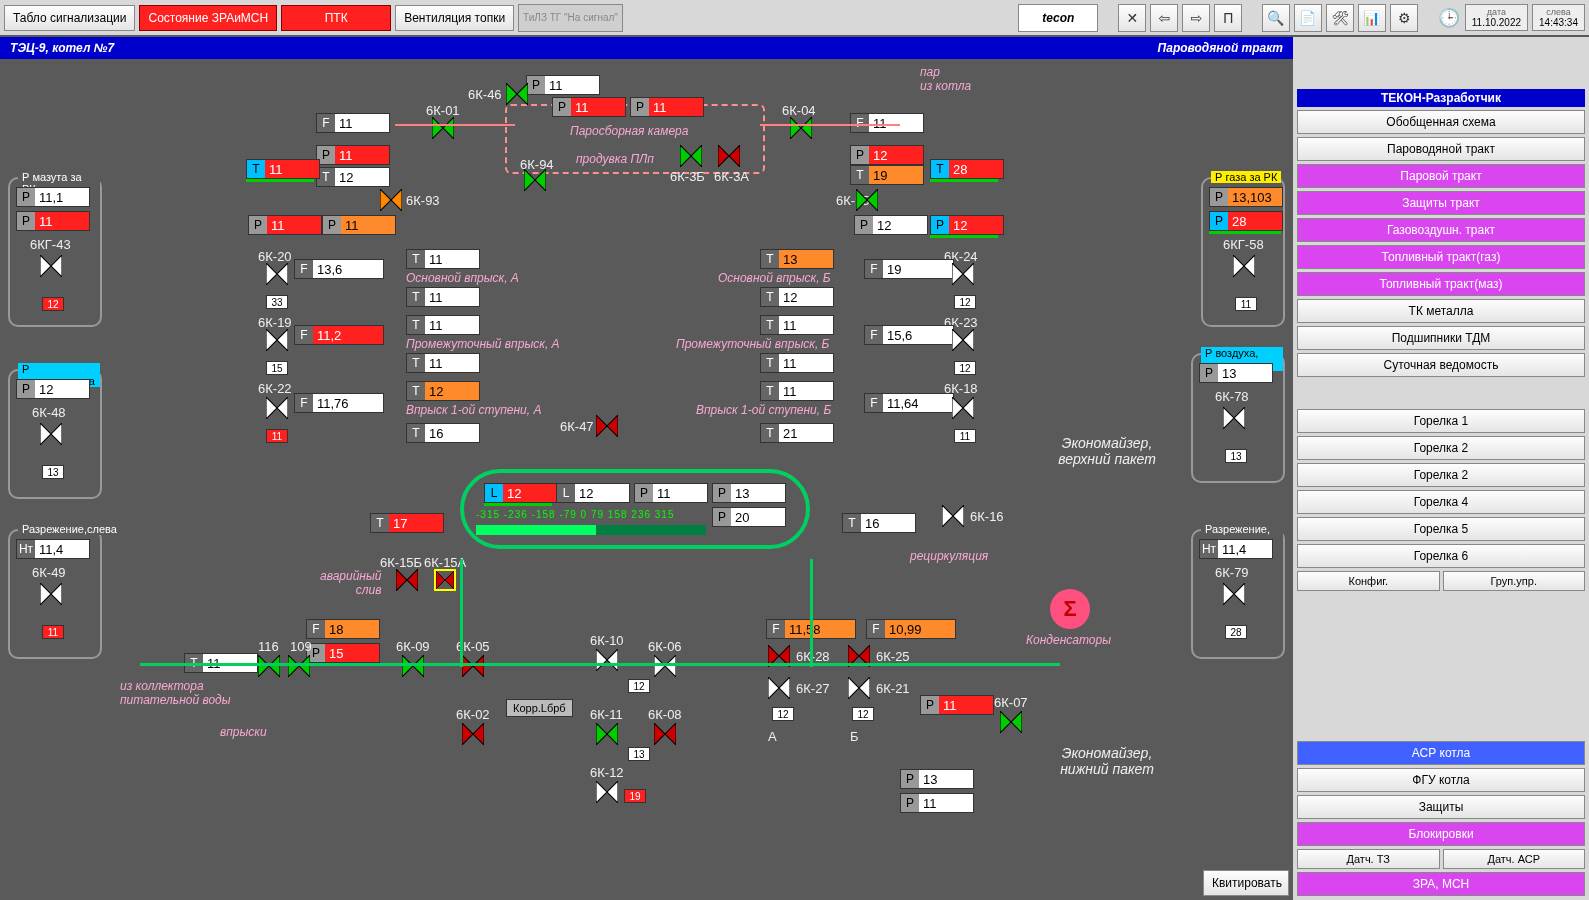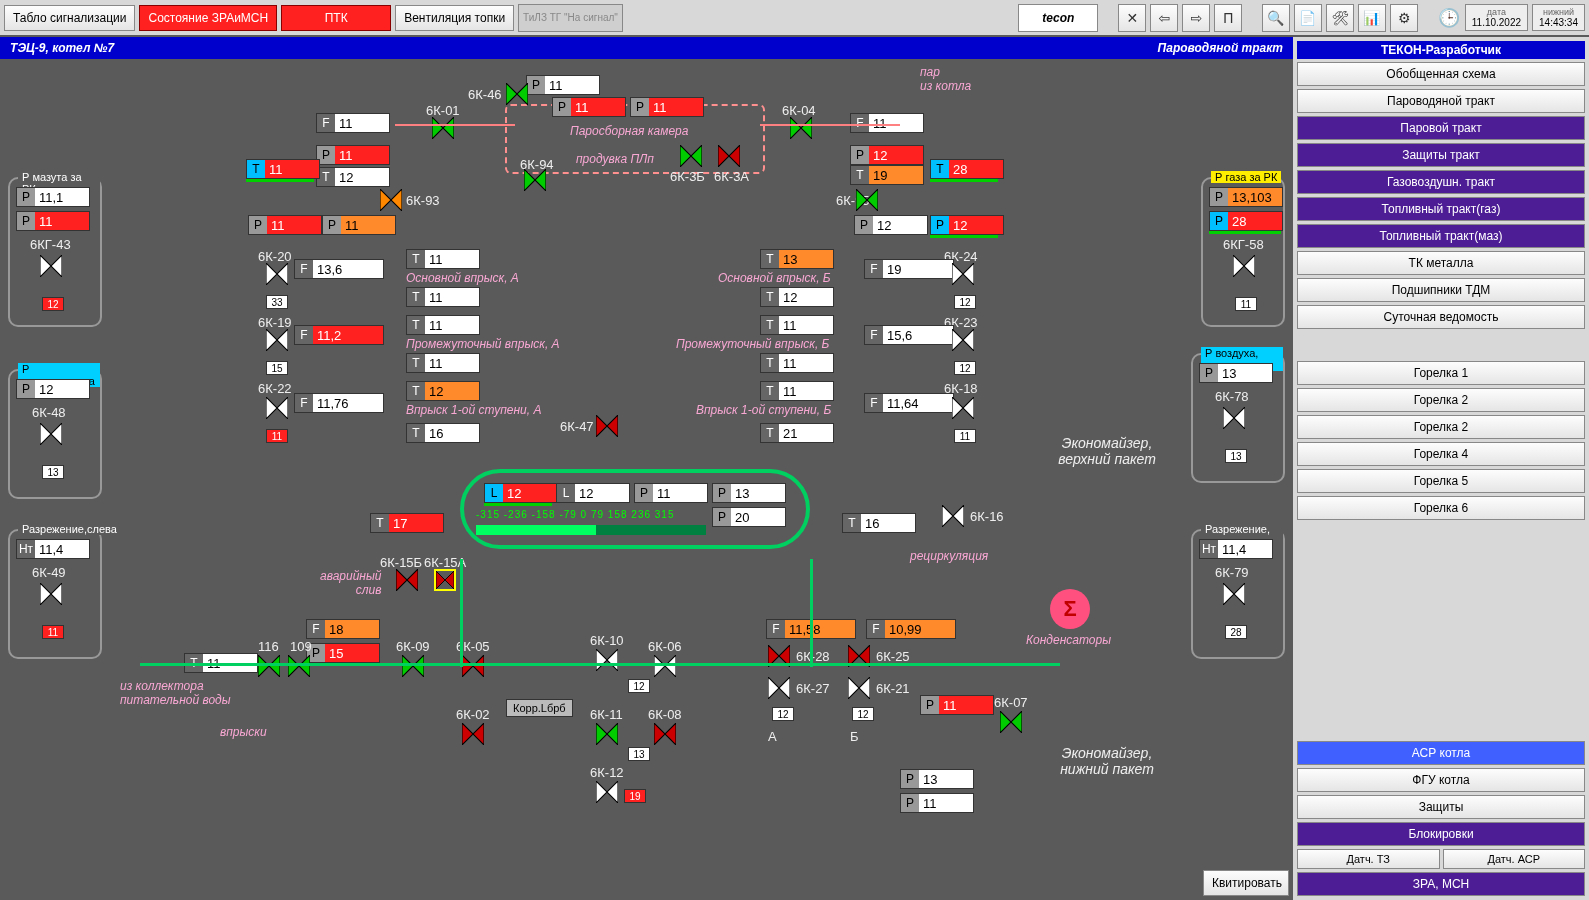--- a/index.html
+++ b/index.html
@@ -14,23 +14,23 @@
   .iconbtn { width: 28px; height: 28px; background: linear-gradient(#fdfdfd,#e5e5e5); border: 1px solid #888; cursor:pointer; display:inline-flex; align-items:center; justify-content:center; font-size:14px; color:#333;}
   .logo { width: 80px; height: 28px; background:#fff; border:1px solid #888; color:#000; font-weight:bold; font-style:italic; display:flex; align-items:center; justify-content:center; }
   .clockbox { background:#eee; border:1px solid #888; padding:2px 6px; font-size:10px; color:#000; text-align:center; }
 
   
   .titlebar { position:absolute; top:37px; left:0; right:296px; height:22px; background:#0000cc; color:#fff; font-style:italic; font-weight:bold; display:flex; align-items:center; padding:0 10px; }
   .titlebar .right { margin-left:auto; }
 
   
   .sidebar { position:absolute; top:37px; right:0; bottom:0; width:296px; background:#d8d8d8; padding:4px; display:flex; flex-direction:column; gap:3px; }
-  .sidebar .hdr { background:#0000cc; color:#fff; text-align:center; font-size:12px; padding:2px; font-weight:bold; }
+  .sidebar .hdr { background:#0000cc; color:#fff; text-align:center; font-size:12px; padding:2px; font-weight:bold;margin-top:48px; }
   .sidebtn { background:linear-gradient(#fdfdfd,#e5e5e5); border:1px solid #888; color:#000; font-size:12px; padding:4px; cursor:pointer; text-align:center; }
-  .sidebtn.red { background:#4c1d95; color:#fff; }
+  .sidebtn.red { background:#d946ef; color:#fff; }
   .sidebar .gap { height: 26px; }
   .sidebar .row2 { display:flex; gap:3px; }
   .sidebar .row2 .sidebtn { flex:1; font-size:11px; padding:3px 2px; }
   .sidebar .bottom { margin-top:auto; display:flex; flex-direction:column; gap:3px; }
   .sidebtn.blue { background:#4060ff; color:#fff; }
 
   
   .canvas { position:absolute; top:59px; left:0; right:296px; bottom:0; }
 
   
@@ -104,21 +104,21 @@
   <button class="iconbtn">🛠</button>
   <button class="iconbtn">📊</button>
   <button class="iconbtn">⚙</button>
   <div style="width:12px"></div>
   <div style="font-size:18px;">🕒</div>
   <div class="clockbox">
      <div style="font-size:9px;color:#666">дата</div>
      <div>11.10.2022</div>
   </div>
   <div class="clockbox">
-     <div style="font-size:9px;color:#666">нижний</div>
+     <div style="font-size:9px;color:#666">слева</div>
      <div>14:43:34</div>
   </div>
 </div>
 
 <div class="titlebar">
   <span>ТЭЦ-9, котел №7</span>
   <span class="right">Пароводяной тракт</span>
 </div>
 
 <div class="sidebar">
@@ -133,20 +133,24 @@
   <button class="sidebtn">ТК металла</button>
   <button class="sidebtn">Подшипники ТДМ</button>
   <button class="sidebtn">Суточная ведомость</button>
   <div class="gap"></div>
   <button class="sidebtn">Горелка 1</button>
   <button class="sidebtn">Горелка 2</button>
   <button class="sidebtn">Горелка 2</button>
   <button class="sidebtn">Горелка 4</button>
   <button class="sidebtn">Горелка 5</button>
   <button class="sidebtn">Горелка 6</button>
+  <div class="row2">
+     <button class="sidebtn">Конфиг.</button>
+     <button class="sidebtn">Груп.упр.</button>
+  </div>
   <div class="bottom">
      <button class="sidebtn blue">АСР котла</button>
      <button class="sidebtn">ФГУ котла</button>
      <button class="sidebtn">Защиты</button>
      <button class="sidebtn red">Блокировки</button>
      <div class="row2">
         <button class="sidebtn">Датч. ТЗ</button>
         <button class="sidebtn">Датч. АСР</button>
      </div>
      <button class="sidebtn red">ЗРА, МСН</button>

